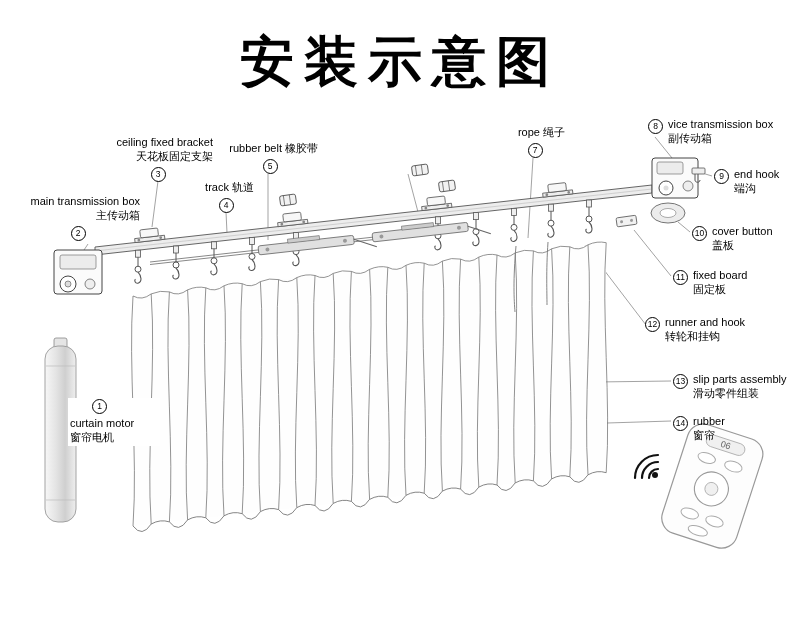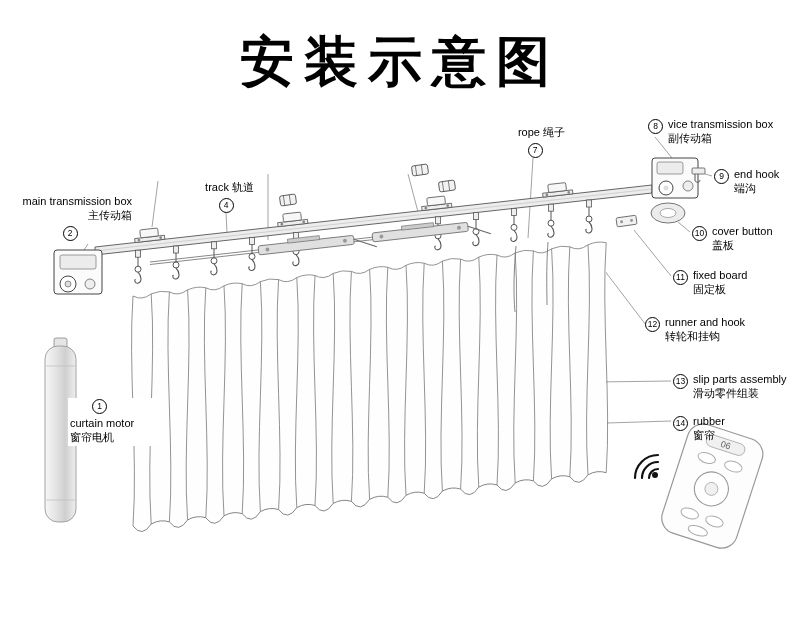--- a/index.html
+++ b/index.html
@@ -281,33 +281,43 @@
     <g stroke="#111" stroke-width="2.2" fill="none" stroke-linecap="round">
       <path d="M 649 478 A 9 9 0 0 1 658 469"></path>
       <path d="M 642 478 A 16 16 0 0 1 658 462"></path>
       <path d="M 635 478 A 23 23 0 0 1 658 455"></path>
       <circle cx="655" cy="475" r="3" fill="#111" stroke="none"></circle>
     </g>
   </svg>
 
   <div class="title">安装示意图</div>
 
-  <div class="lbl lbl-col" style="left:8px;top:195px;width:124px">
+  <div class="lbl lbl-col" style="left:16px;top:195px;width:124px">
     <span class="en">main transmission box</span>
     <span class="zh">主传动箱</span>
     <span class="co">2</span>
   </div>
 
+  <div class="lbl lbl-col" style="left:103px;top:136px;width:110px">
+    <span class="en">ceiling fixed bracket</span>
+    <span class="zh">天花板固定支架</span>
+    <span class="co">3</span>
+  </div>
 
   <div class="lbl lbl-col inline" style="left:198px;top:181px;width:56px">
     <span class="en">track</span>
     <span class="zh">轨道</span>
     <span class="co">4</span>
   </div>
 
+  <div class="lbl lbl-col inline" style="left:222px;top:142px;width:96px">
+    <span class="en">rubber belt</span>
+    <span class="zh">橡胶带</span>
+    <span class="co">5</span>
+  </div>
 
 
   <div class="lbl lbl-col inline" style="left:505px;top:126px;width:60px">
     <span class="en">rope</span>
     <span class="zh">绳子</span>
     <span class="co">7</span>
   </div>
 
   <div class="lbl lbl-row" style="left:648px;top:118px">
     <span class="co">8</span>

